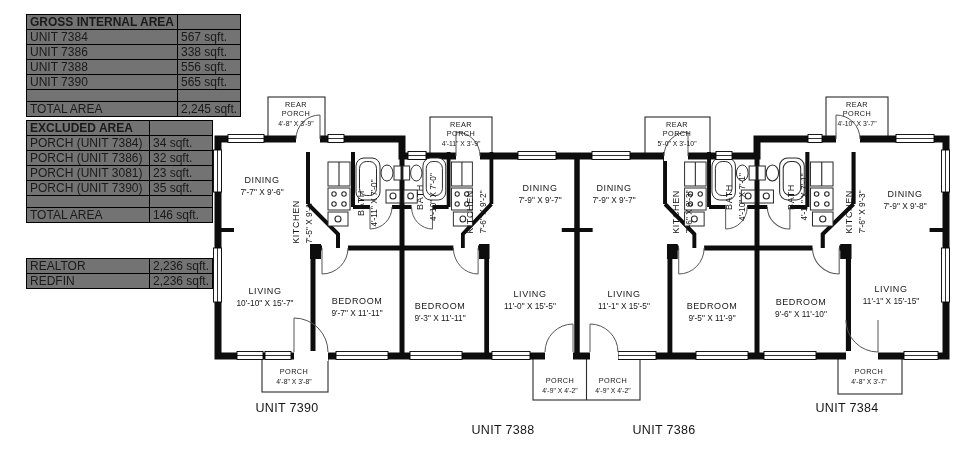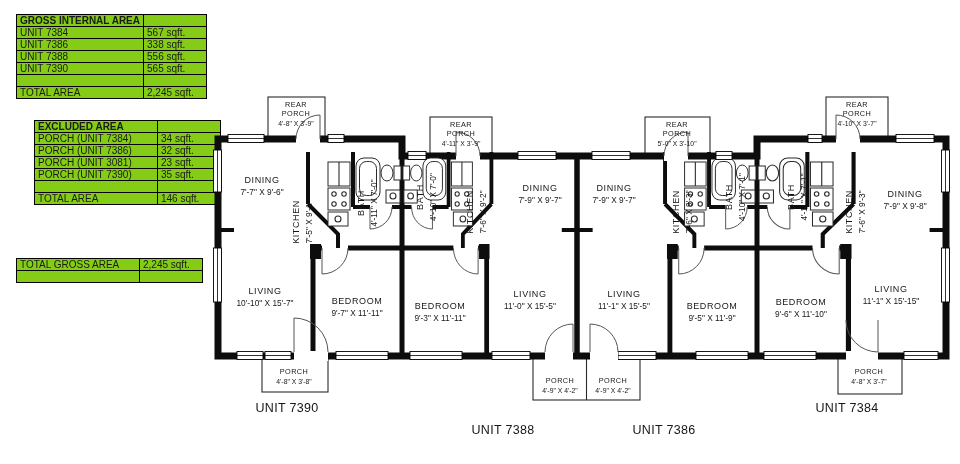--- a/index.html
+++ b/index.html
@@ -1,19 +1,19 @@
 <!DOCTYPE html>
 <html><head>
 <meta charset="utf-8">
 <style>
   html,body{margin:0;padding:0;background:#fff;}
   #canvas{position:relative;width:960px;height:464px;background:#fff;overflow:hidden;
           font-family:"Liberation Sans", sans-serif;color:#111;}
-  table.tbl{border-collapse:collapse;position:absolute;left:16px;background:#84cc16;
-            font-size:10px;color:#1a1a1a;table-layout:fixed;}
+  table.tbl{border-collapse:collapse;position:absolute;left:26px;background:#737373;
+            font-size:12px;color:#1a1a1a;table-layout:fixed;}
   table.tbl td{border:1px solid #000;height:11px;padding:0 3px;white-space:nowrap;overflow:hidden;}
   td.c1{width:116px;text-align:left;}
   td.c2{width:56px;text-align:left;}
   td.ind{padding-left:9px;}
   td.hdr{font-weight:bold;}
   svg text{fill:#161616;}
   .rn{font-size:9px;letter-spacing:.6px;}
   .rd{font-size:8.3px;}
   .pn{font-size:7.3px;letter-spacing:.4px;}
   .pd{font-size:6.8px;}
@@ -57,21 +57,21 @@
           <td class="c1"></td>
           <td class="c2"></td>
         </tr>
     <tr>
           <td class="c1">TOTAL AREA</td>
           <td class="c2">2,245 sqft.</td>
         </tr>
   </tbody>
     </table>
 
-  <table class="tbl" style="top:120px;margin-left:18px;">
+  <table class="tbl" style="top:120px;">
     <tbody>
         <tr>
           <td class="c1 hdr">EXCLUDED AREA</td>
           <td class="c2"></td>
         </tr>
     <tr>
           <td class="c1 ind">PORCH (UNIT 7384)</td>
           <td class="c2">34 sqft.</td>
         </tr>
     <tr>
@@ -103,20 +103,32 @@
           <td class="c1">TOTAL GROSS AREA</td>
           <td class="c2">2,245 sqft.</td>
         </tr>
     <tr>
           <td class="c1"></td>
           <td class="c2"></td>
         </tr>
   </tbody>
     </table>
 
+  <table class="tbl" style="top:258px;">
+    <tbody>
+        <tr>
+          <td class="c1 ind">REALTOR</td>
+          <td class="c2">2,236 sqft.</td>
+        </tr>
+    <tr>
+          <td class="c1 ind">REDFIN</td>
+          <td class="c2">2,236 sqft.</td>
+        </tr>
+  </tbody>
+    </table>
 
   <svg width="960" height="464" viewBox="0 0 960 464" style="position:absolute;left:0;top:0;">
 
     <defs>
       <g id="unitA">
         <path class="w" stroke-width="4" d="M90,152 V204"></path>
         <path class="w" stroke-width="4" d="M90,204 L120,234 V248"></path>
         <path class="w" stroke-width="4" d="M135,152 V207"></path>
         <path class="w" stroke-width="4" d="M135,207 H152 M174,207 H184"></path>
         <path class="w" stroke-width="5" d="M95,248 H104 M130,248 H184"></path>

